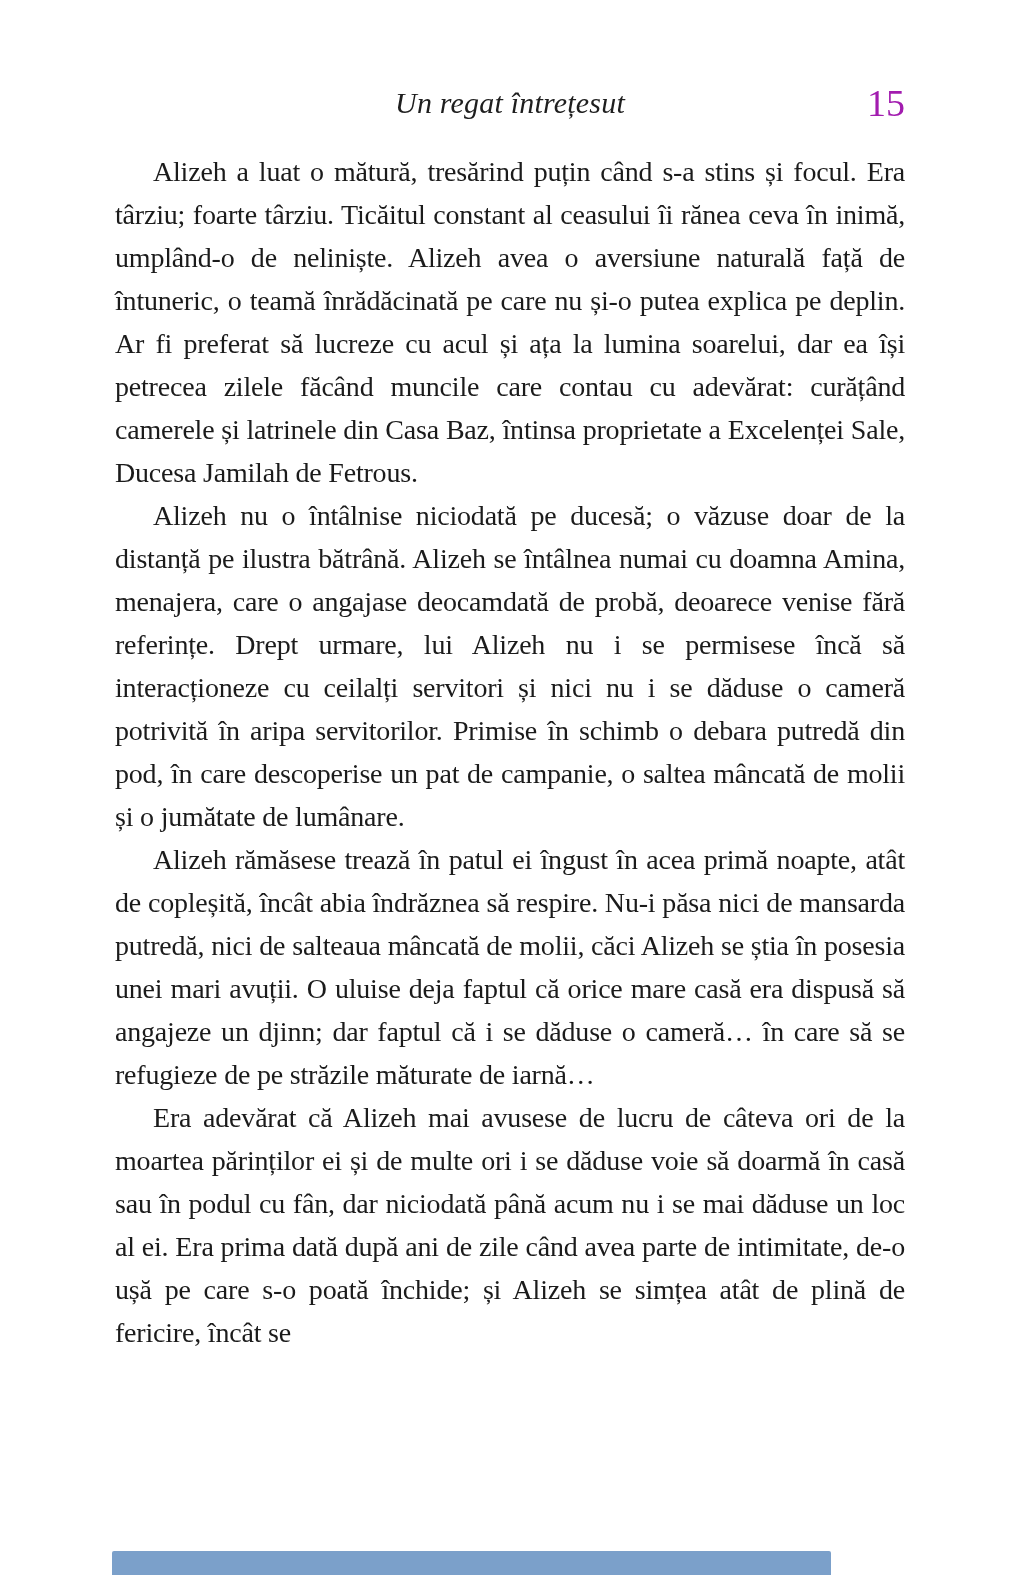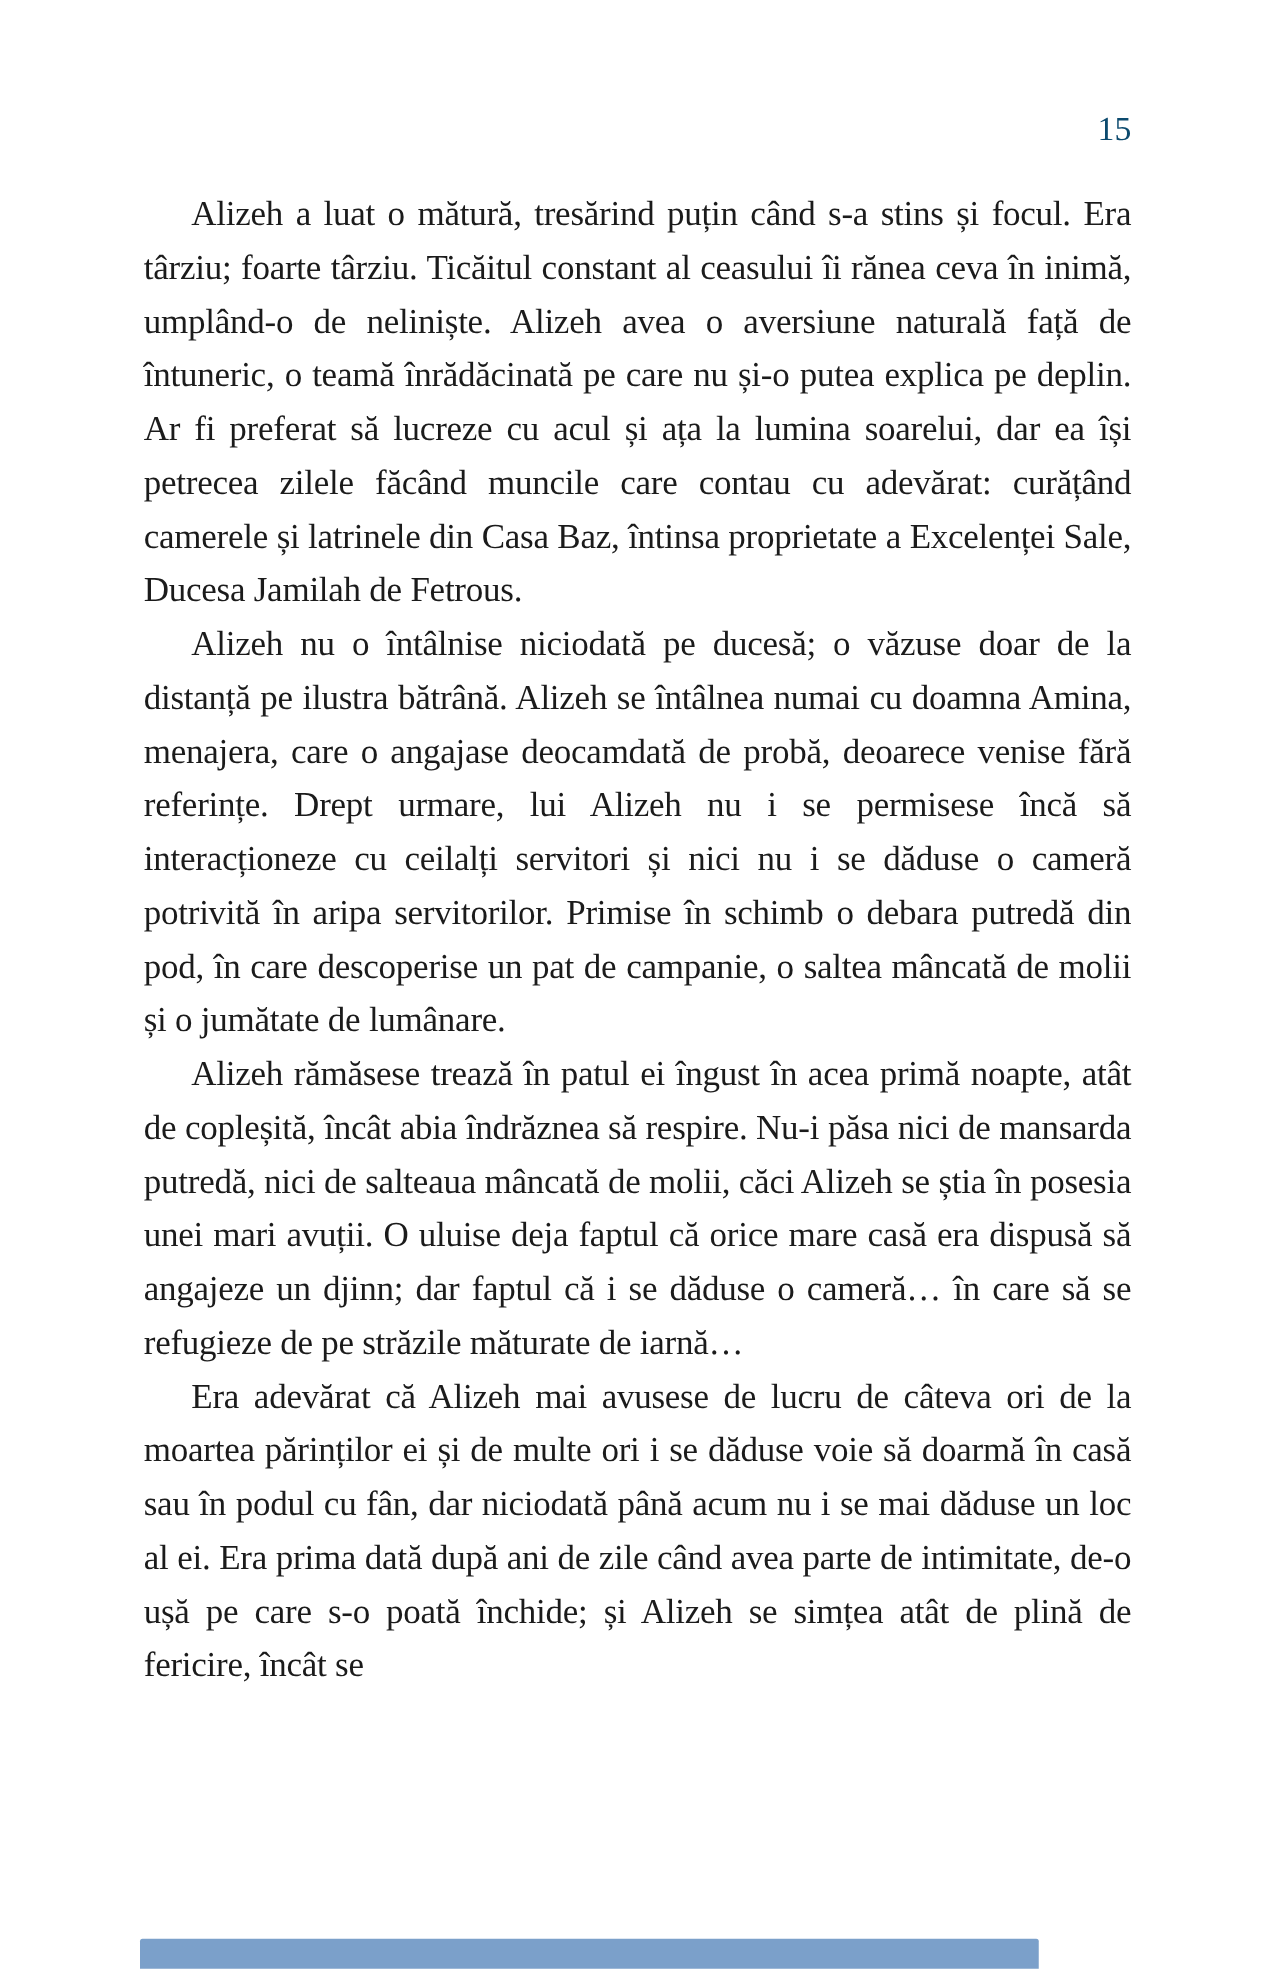--- a/index.html
+++ b/index.html
@@ -34,23 +34,23 @@
     font-style: italic;
     font-size: 30px;
     line-height: 34px;
     color: #1e1e1e;
     letter-spacing: 0.2px;
   }
   .page-number {
     position: absolute;
     right: 0;
     top: 0;
-    font-size: 27px;
+    font-size: 38px;
     line-height: 34px;
-    color: #0c4a6e;
+    color: #a21caf;
   }
   .body-text {
     margin-top: 24px;
   }
   .body-text p {
     margin: 0;
     padding: 0;
     font-size: 28px;
     line-height: 43px;
     color: #1b1b1b;
@@ -72,20 +72,21 @@
   }
 </style>
 </head>
 <body>
 
 <div class="page">
 
   <div class="text-col">
 
     <div class="running-head">
+      <div class="running-title">Un regat întrețesut</div>
       <div class="page-number">15</div>
     </div>
 
     <div class="body-text">
 
         <p>Alizeh a luat o mătură, tresărind puțin când s-a stins și focul. Era târziu; foarte târziu. Ticăitul constant al ceasului îi rănea ceva în inimă, umplând-o de neliniște. Alizeh avea o aversiune naturală față de întuneric, o teamă înrădăcinată pe care nu și-o putea explica pe deplin. Ar fi preferat să lucreze cu acul și ața la lumina soarelui, dar ea își petrecea zilele făcând muncile care contau cu adevărat: curățând camerele și latrinele din Casa Baz, întinsa proprietate a Excelenței Sale, Ducesa Jamilah de Fetrous.</p>
         <p>Alizeh nu o întâlnise niciodată pe ducesă; o văzuse doar de la distanță pe ilustra bătrână. Alizeh se întâlnea numai cu doamna Amina, menajera, care o angajase deocamdată de probă, deoarece venise fără referințe. Drept urmare, lui Alizeh nu i se permisese încă să interacționeze cu ceilalți servitori și nici nu i se dăduse o cameră potrivită în aripa servitorilor. Primise în schimb o debara putredă din pod, în care descoperise un pat de campanie, o saltea mâncată de molii și o jumătate de lumânare.</p>
         <p>Alizeh rămăsese trează în patul ei îngust în acea primă noapte, atât de copleșită, încât abia îndrăznea să respire. Nu-i păsa nici de mansarda putredă, nici de salteaua mâncată de molii, căci Alizeh se știa în posesia unei mari avuții. O uluise deja faptul că orice mare casă era dispusă să angajeze un djinn; dar faptul că i se dăduse o cameră… în care să se refugieze de pe străzile măturate de iarnă…</p>
         <p>Era adevărat că Alizeh mai avusese de lucru de câteva ori de la moartea părinților ei și de multe ori i se dăduse voie să doarmă în casă sau în podul cu fân, dar niciodată până acum nu i se mai dăduse un loc al ei. Era prima dată după ani de zile când avea parte de intimitate, de-o ușă pe care s-o poată închide; și Alizeh se simțea atât de plină de fericire, încât se</p>
       </div>

